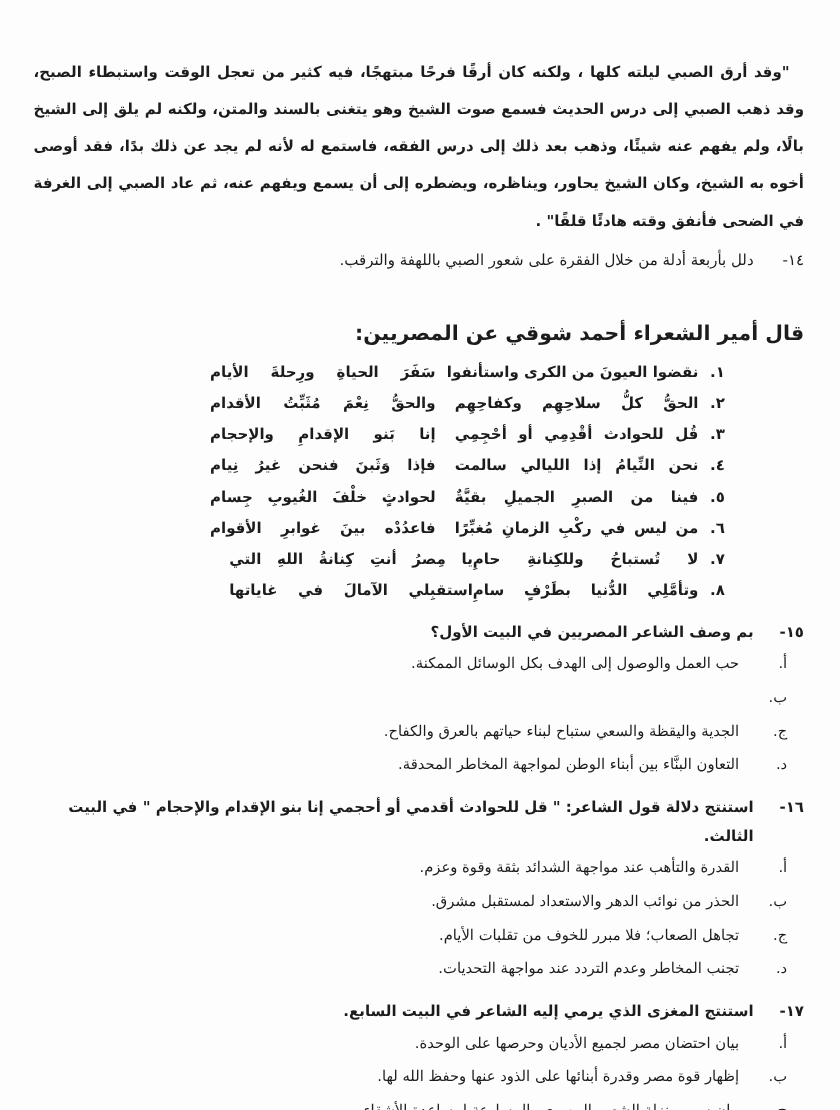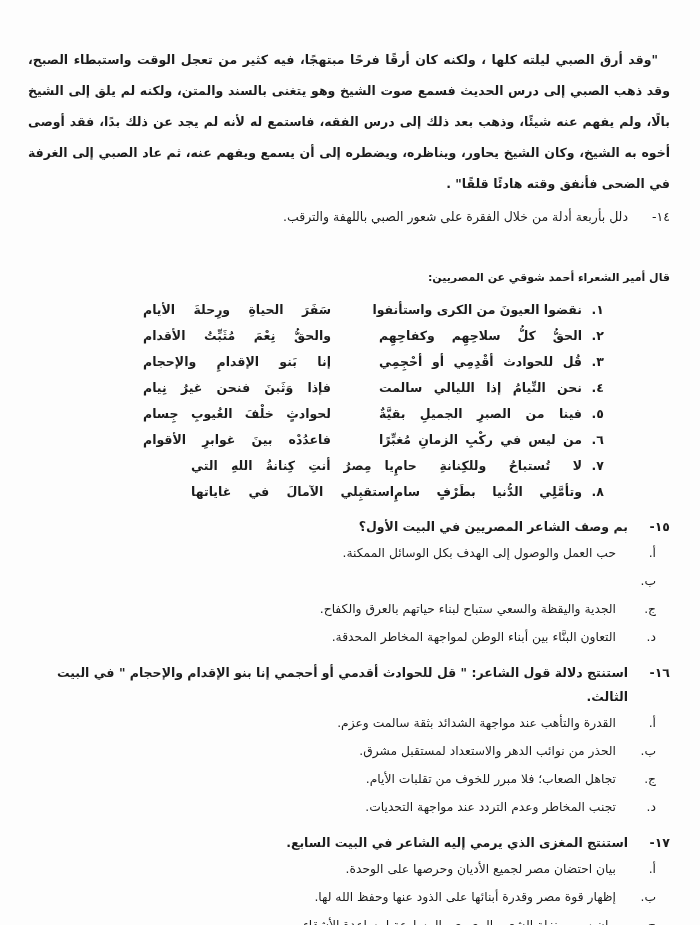--- a/index.html
+++ b/index.html
@@ -37,39 +37,39 @@
     gap: 12px;
     font-size: 12.5px;
     line-height: 24px;
   }
   .qrow .qnum { min-width: 30px; flex: none; }
   .q14 { margin-top: 6px; font-weight: normal; }
   .bold { font-weight: bold; }
   
   .poem-intro {
     margin: 38px 0 0 0;
-    font-size: 11px;
+    font-size: 17px;
     font-weight: bold;
     line-height: 22px;
   }
   .poem { margin: 8px 66px 0 0; }
   .verse {
     display: flex;
     align-items: baseline;
     font-size: 12.5px;
     font-weight: bold;
     line-height: 26px;
   }
   .vnum { width: 22px; flex: none; }
   .hemi {
     text-align: justify;
     text-align-last: justify;
     white-space: nowrap;
   }
-  .h1 { width: 203px; flex: none; margin-left: 48px; }
+  .h1 { width: 203px; flex: none; margin-left: 16px; }
   .h2 { width: 188px; flex: none; }
   
   .qblock { margin-top: 10px; }
   .opt {
     display: flex;
     align-items: baseline;
     gap: 24px;
     padding-right: 14px;
     font-size: 12.3px;
     font-weight: normal;
@@ -156,21 +156,21 @@
     </div>
   </div>
 
   <div class="qblock">
     <div class="qrow bold">
       <span class="qnum">١٦-</span>
       <span class="qtext">استنتج دلالة قول الشاعر: " قل للحوادث أقدمي أو أحجمي إنا بنو الإقدام والإحجام " في البيت الثالث.</span>
     </div>
     <div class="opt">
       <span class="letter">أ.</span>
-      <span class="otext">القدرة والتأهب عند مواجهة الشدائد بثقة سالمت وعزم.</span>
+      <span class="otext">القدرة والتأهب عند مواجهة الشدائد بثقة وقوة وعزم.</span>
     </div>
     <div class="opt">
       <span class="letter">ب.</span>
       <span class="otext">الحذر من نوائب الدهر والاستعداد لمستقبل مشرق.</span>
     </div>
     <div class="opt">
       <span class="letter">ج.</span>
       <span class="otext">تجاهل الصعاب؛ فلا مبرر للخوف من تقلبات الأيام.</span>
     </div>
     <div class="opt">

